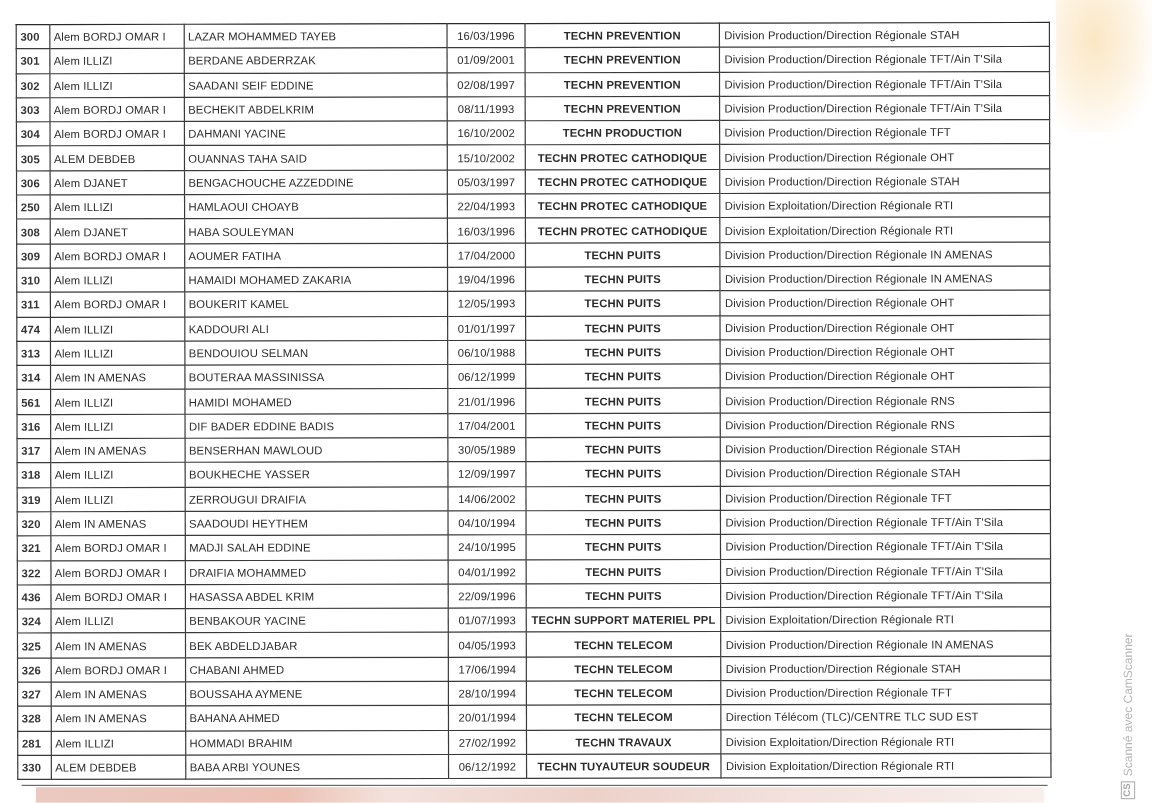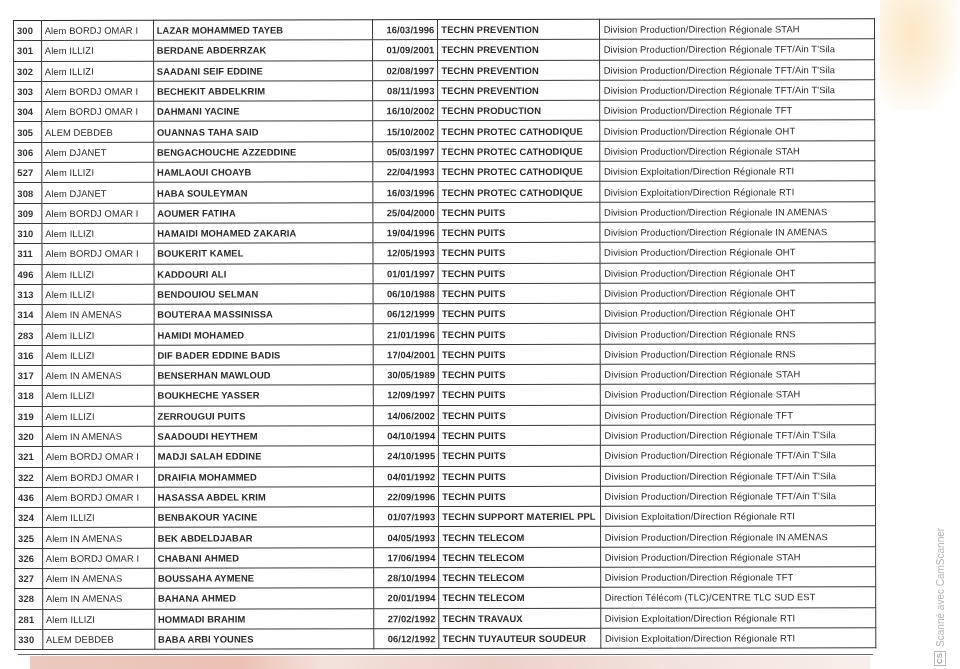--- a/index.html
+++ b/index.html
@@ -42,23 +42,23 @@
       height: 19.3px;
       padding: 0 3px;
       white-space: nowrap;
       overflow: hidden;
       vertical-align: middle;
       letter-spacing: 0.1px;
     }
     .sheet-table tr:first-child td { border-top: 1.5px solid #2a2a2a; }
     .sheet-table td.c-num { width: 20px; text-align: left; padding-left: 3px; font-weight: bold; color: #333; }
     .sheet-table td.c-site { width: 102px; font-weight: normal; color: #2b2b2b; }
-    .sheet-table td.c-name { width: 206px; font-weight: bold; color: #2b2b2b; margin-top: 41px; }
-    .sheet-table td.c-date { width: 57px; text-align: right; font-weight: bold; color: #2b2b2b; margin-left: 29px; }
-    .sheet-table td.c-job { width: 150px; font-weight: bold; color: #2b2b2b; }
+    .sheet-table td.c-name { width: 206px; font-weight: normal; color: #2b2b2b; margin-top: 41px; }
+    .sheet-table td.c-date { width: 57px; text-align: center; font-weight: normal; color: #2b2b2b; margin-left: 29px; }
+    .sheet-table td.c-job { width: 150px; font-weight: bold; color: #2b2b2b; text-align: center; }
     .sheet-table td.c-div { width: 260px; font-weight: normal; color: #2b2b2b; padding-left: 4px; }
     .bottom-strip {
       position: absolute;
       left: 30px;
       top: 656px;
       width: 840px;
       height: 13px;
       background: linear-gradient(90deg, #e7c0b5 0%, #e8b6a6 25%, #f1ddd6 35%, #e9c9bf 55%, #f0dcd6 75%, #f7ece8 100%);
       opacity: 0.85;
     }
@@ -151,61 +151,61 @@
         </tr>
         <tr>
           <td class="c-num">306</td>
           <td class="c-site">Alem DJANET</td>
           <td class="c-name">BENGACHOUCHE AZZEDDINE</td>
           <td class="c-date">05/03/1997</td>
           <td class="c-job">TECHN PROTEC CATHODIQUE</td>
           <td class="c-div">Division Production/Direction Régionale STAH</td>
         </tr>
         <tr>
-          <td class="c-num">527</td>
+          <td class="c-num">250</td>
           <td class="c-site">Alem ILLIZI</td>
           <td class="c-name">HAMLAOUI CHOAYB</td>
           <td class="c-date">22/04/1993</td>
           <td class="c-job">TECHN PROTEC CATHODIQUE</td>
           <td class="c-div">Division Exploitation/Direction Régionale RTI</td>
         </tr>
         <tr>
           <td class="c-num">308</td>
           <td class="c-site">Alem DJANET</td>
           <td class="c-name">HABA SOULEYMAN</td>
           <td class="c-date">16/03/1996</td>
           <td class="c-job">TECHN PROTEC CATHODIQUE</td>
           <td class="c-div">Division Exploitation/Direction Régionale RTI</td>
         </tr>
         <tr>
           <td class="c-num">309</td>
           <td class="c-site">Alem BORDJ OMAR I</td>
           <td class="c-name">AOUMER FATIHA</td>
-          <td class="c-date">25/04/2000</td>
+          <td class="c-date">17/04/2000</td>
           <td class="c-job">TECHN PUITS</td>
           <td class="c-div">Division Production/Direction Régionale IN AMENAS</td>
         </tr>
         <tr>
           <td class="c-num">310</td>
           <td class="c-site">Alem ILLIZI</td>
           <td class="c-name">HAMAIDI MOHAMED ZAKARIA</td>
           <td class="c-date">19/04/1996</td>
           <td class="c-job">TECHN PUITS</td>
           <td class="c-div">Division Production/Direction Régionale IN AMENAS</td>
         </tr>
         <tr>
           <td class="c-num">311</td>
           <td class="c-site">Alem BORDJ OMAR I</td>
           <td class="c-name">BOUKERIT KAMEL</td>
           <td class="c-date">12/05/1993</td>
           <td class="c-job">TECHN PUITS</td>
           <td class="c-div">Division Production/Direction Régionale OHT</td>
         </tr>
         <tr>
-          <td class="c-num">496</td>
+          <td class="c-num">474</td>
           <td class="c-site">Alem ILLIZI</td>
           <td class="c-name">KADDOURI ALI</td>
           <td class="c-date">01/01/1997</td>
           <td class="c-job">TECHN PUITS</td>
           <td class="c-div">Division Production/Direction Régionale OHT</td>
         </tr>
         <tr>
           <td class="c-num">313</td>
           <td class="c-site">Alem ILLIZI</td>
           <td class="c-name">BENDOUIOU SELMAN</td>
@@ -215,21 +215,21 @@
         </tr>
         <tr>
           <td class="c-num">314</td>
           <td class="c-site">Alem IN AMENAS</td>
           <td class="c-name">BOUTERAA MASSINISSA</td>
           <td class="c-date">06/12/1999</td>
           <td class="c-job">TECHN PUITS</td>
           <td class="c-div">Division Production/Direction Régionale OHT</td>
         </tr>
         <tr>
-          <td class="c-num">283</td>
+          <td class="c-num">561</td>
           <td class="c-site">Alem ILLIZI</td>
           <td class="c-name">HAMIDI MOHAMED</td>
           <td class="c-date">21/01/1996</td>
           <td class="c-job">TECHN PUITS</td>
           <td class="c-div">Division Production/Direction Régionale RNS</td>
         </tr>
         <tr>
           <td class="c-num">316</td>
           <td class="c-site">Alem ILLIZI</td>
           <td class="c-name">DIF BADER EDDINE BADIS</td>
@@ -249,21 +249,21 @@
           <td class="c-num">318</td>
           <td class="c-site">Alem ILLIZI</td>
           <td class="c-name">BOUKHECHE YASSER</td>
           <td class="c-date">12/09/1997</td>
           <td class="c-job">TECHN PUITS</td>
           <td class="c-div">Division Production/Direction Régionale STAH</td>
         </tr>
         <tr>
           <td class="c-num">319</td>
           <td class="c-site">Alem ILLIZI</td>
-          <td class="c-name">ZERROUGUI PUITS</td>
+          <td class="c-name">ZERROUGUI DRAIFIA</td>
           <td class="c-date">14/06/2002</td>
           <td class="c-job">TECHN PUITS</td>
           <td class="c-div">Division Production/Direction Régionale TFT</td>
         </tr>
         <tr>
           <td class="c-num">320</td>
           <td class="c-site">Alem IN AMENAS</td>
           <td class="c-name">SAADOUDI HEYTHEM</td>
           <td class="c-date">04/10/1994</td>
           <td class="c-job">TECHN PUITS</td>

